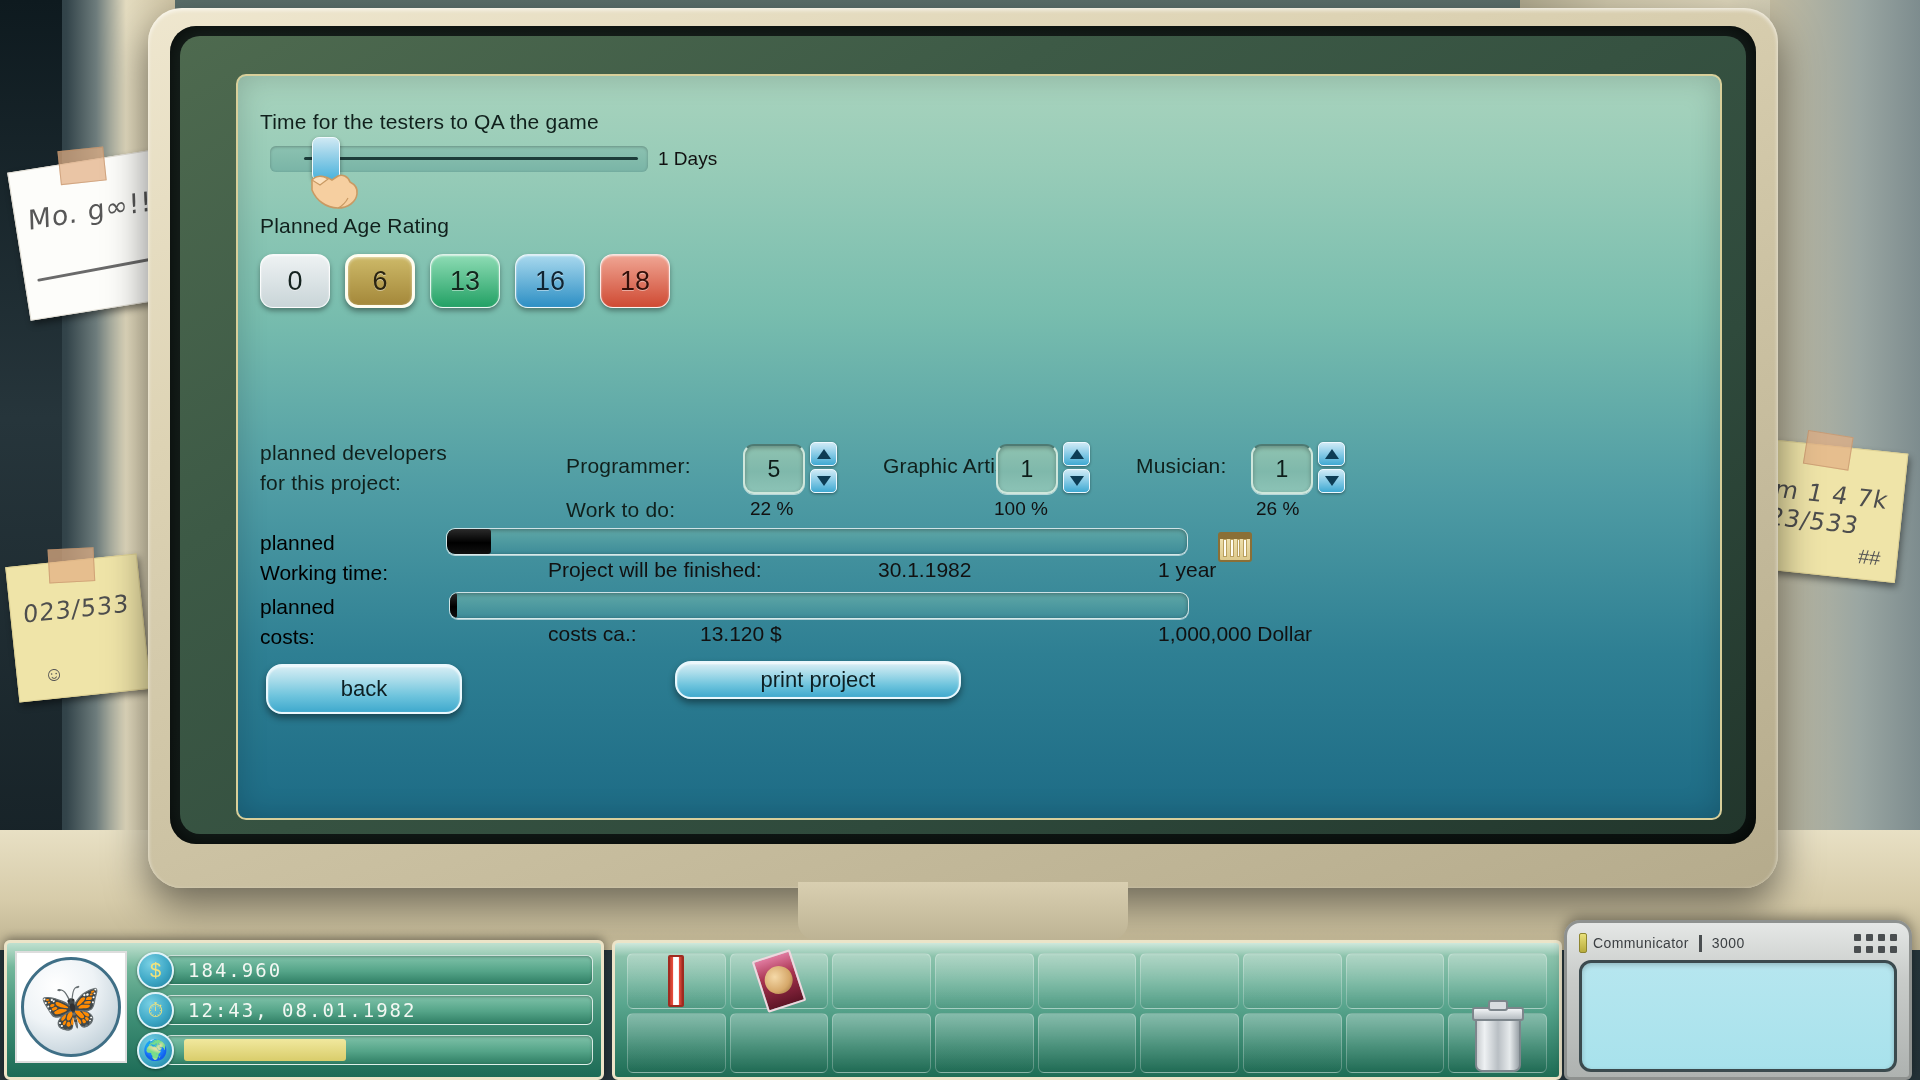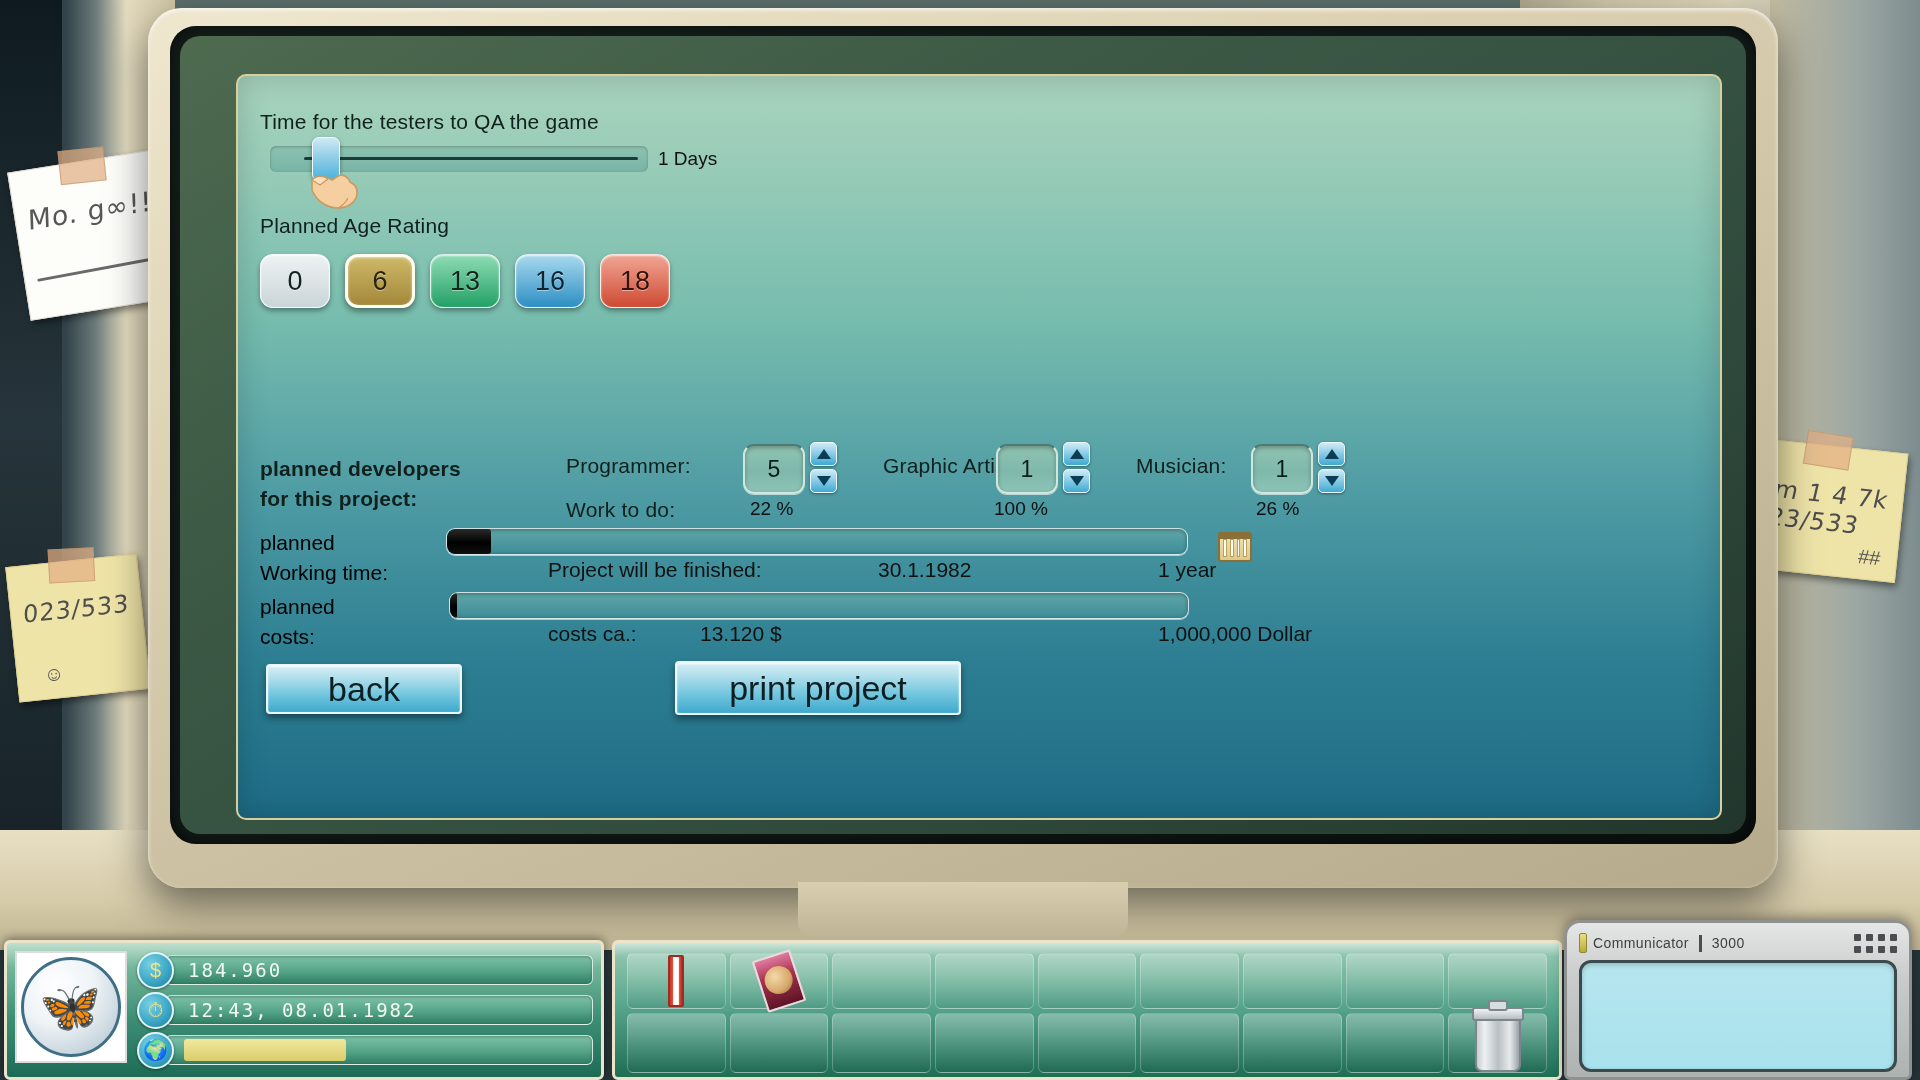--- a/index.html
+++ b/index.html
@@ -175,21 +175,21 @@
     font-size: 27px; color:#14221f;
     text-shadow: 0 1px 0 rgba(255,255,255,.45);
     box-shadow: 0 3px 5px rgba(0,0,0,.35), inset 0 1px 2px rgba(255,255,255,.75);
   }
   .age-btn.selected {
     border: 3px solid #fffdf0;
     box-shadow: 0 3px 6px rgba(0,0,0,.45), inset 0 1px 3px rgba(255,255,255,.55);
   }
 
   
-  #dev-label { left: 22px; top: 378px; line-height: 1.42; font-weight: bold; }
+  #dev-label { left: 22px; top: 362px; line-height: 1.42; }
   .role-label { font-size: 21px; }
   #lbl-programmer { left: 328px; top: 378px; }
   #lbl-graphic   { left: 645px; top: 378px; }
   #lbl-musician  { left: 898px; top: 378px; }
   #lbl-worktodo  { left: 328px; top: 422px; }
 
   .spin-box {
     position:absolute;
     width: 62px; height: 50px;
     border-radius: 11px;
@@ -239,29 +239,29 @@
   }
   #cal-icon .bars { position:absolute; inset: 5px 3px 3px 3px; display:flex; gap:3px; }
   #cal-icon .bars i { flex:1; background:#fffdf2; border:1px solid #b99f5e; }
   #cal-icon .top { position:absolute; left:0; right:0; top:0; height:5px; background:#8a6f36; }
 
   .meta { position:absolute; font-size: 21px; }
 
   
   .big-btn {
     position:absolute;
-    border-radius: 4px;
+    border-radius: 16px;
     background: linear-gradient(180deg,#d8eef5 0%, #a9dcea 30%, #6ec4dd 65%, #3fa9cd 100%);
     border: 2px solid #eaf8fd;
     box-shadow: 0 4px 7px rgba(0,0,0,.42), inset 0 1px 2px rgba(255,255,255,.8);
     display:flex; align-items:center; justify-content:center;
-    font-size: 34px; color:#0d1f23;
+    font-size: 22px; color:#0d1f23;
   }
   #btn-back { left: 28px; top: 588px; width: 196px; height: 50px; }
-  #btn-print { left: 437px; top: 585px; width: 286px; height: 54px; }
+  #btn-print { left: 437px; top: 585px; width: 286px; height: 38px; }
 
   
   #taskbar-left {
     position: absolute; left: 4px; bottom: 0; width: 600px; height: 140px;
     background: linear-gradient(180deg,#bfe0cf 0%, #74b79b 18%, #3f8f76 55%, #1d6b56 100%);
     border: 3px solid #ece4c8;
     border-radius: 6px;
     box-shadow: 0 -2px 10px rgba(0,0,0,.4);
     padding: 8px;
     display:flex; gap: 10px;

